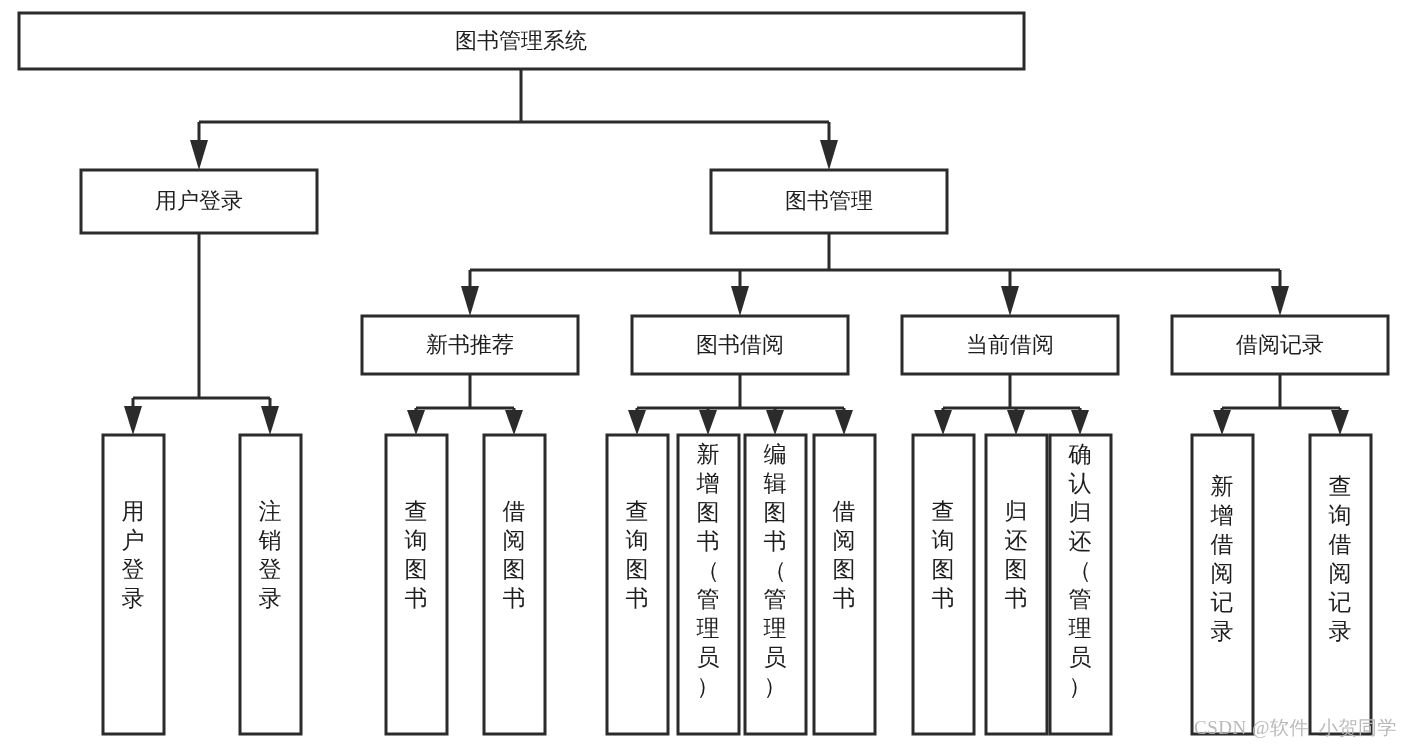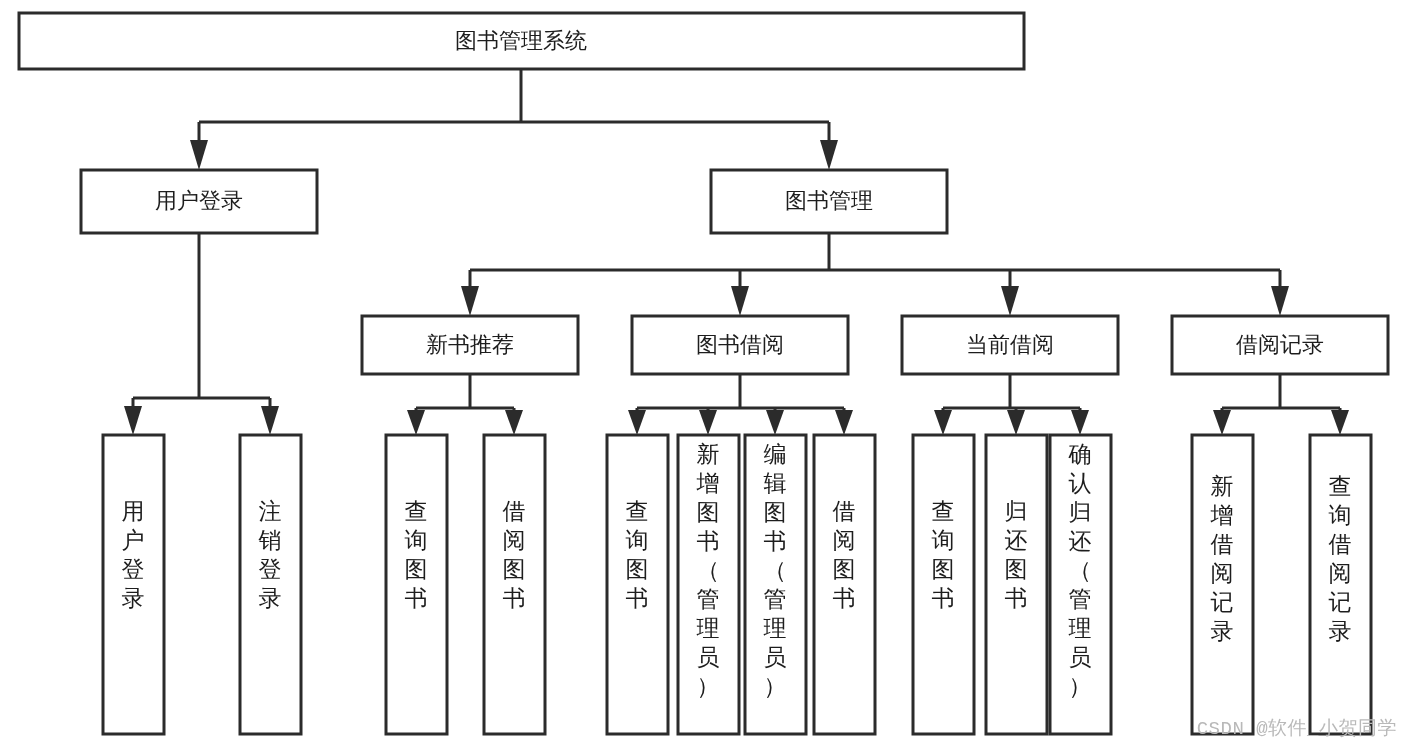--- a/index.html
+++ b/index.html
@@ -51,21 +51,21 @@
   .node-label-vertical {
     font-family: "Liberation Sans", sans-serif;
     font-size: 23px;
     fill: #1d1d1d;
     text-anchor: middle;
   }
   .watermark {
     position: absolute;
     right: 8px;
     bottom: 6px;
-    font-family: Liberation Mono, monospace;
+    font-family: Liberation Serif, serif;
     font-size: 19px;
     color: #b9b9b9;
     letter-spacing: 0.5px;
     white-space: nowrap;
     user-select: none;
   }
 </style>
 </head>
 <body>
 

